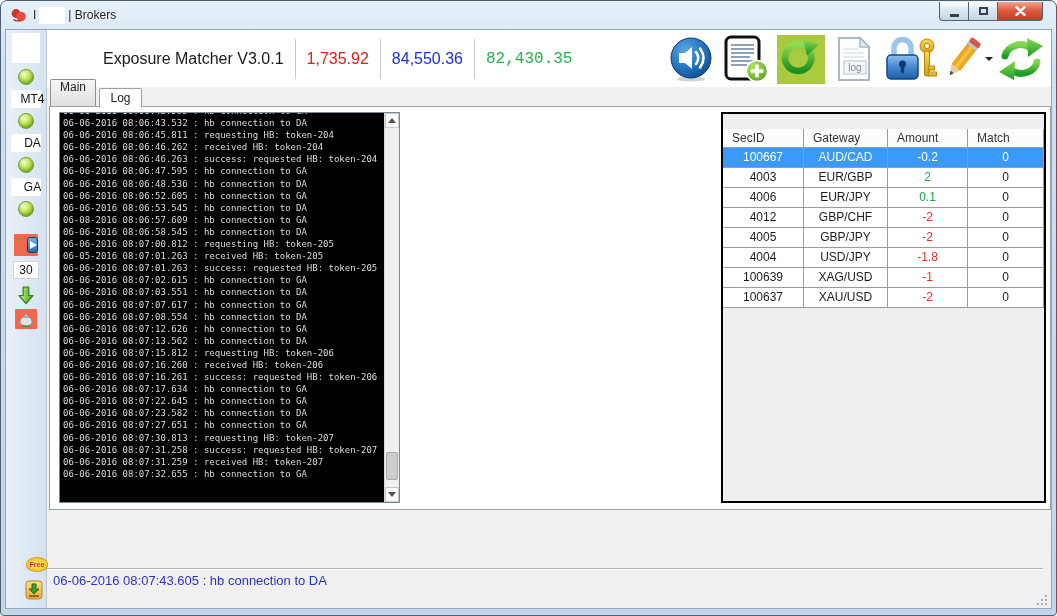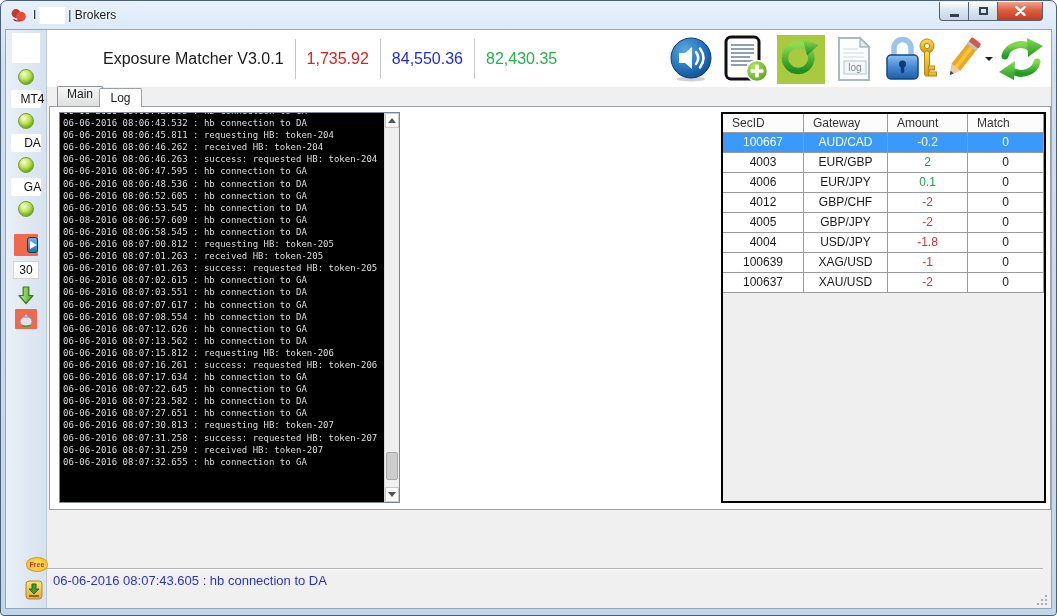--- a/index.html
+++ b/index.html
@@ -66,35 +66,35 @@
 
   
   .header{position:absolute; left:41px; right:0; top:0; height:57px; background:#ffffff;
     display:flex; align-items:center; padding-left:10px;}
   .header-blank{width:36px; height:34px; background:#fff;}
   .app-title{font-size:16px; color:#1a1a1a; margin-left:10px; white-space:nowrap;}
   .vdiv{width:1px; height:40px; background:#c9c9c9; margin:0 11px;}
   .stat{font-size:16px; white-space:nowrap;}
   .stat-red{color:var(--stat-red);}
   .stat-blue{color:var(--stat-blue);}
-  .stat-green{color:var(--stat-green);}
+  .stat-green{color:var(--stat-green);font-family:Liberation Mono, monospace;}
 
   .toolbar{position:absolute; right:6px; top:4px; height:50px; display:flex; align-items:center; gap:7px;}
   .tb-btn{width:48px; height:49px; display:flex; align-items:center; justify-content:center;
     background:transparent; border:none; cursor:pointer; padding:0;}
   .tb-btn.highlight{background:#a9c93f;}
   .tb-btn.narrow{width:44px;}
   .caret-down{width:0; height:0; border-left:4px solid transparent; border-right:4px solid transparent;
     border-top:4px solid #222; margin-left:2px; align-self:center;}
 
   
   .tabstrip{position:absolute; left:41px; right:0; top:57px; height:19px; background:#f0f0f0;}
   .tab{position:absolute; bottom:0; font-size:12px; color:#1c1c1c; text-align:center;
     border:1px solid #8b9097; border-bottom:none; border-radius:2px 2px 0 0; cursor:pointer;}
-  .tab-main{left:10px; width:46px; height:20px; line-height:15px; background:linear-gradient(#f6f6f6,#dfdfdf);}
+  .tab-main{left:3px; width:46px; height:27px; line-height:15px; background:linear-gradient(#f6f6f6,#dfdfdf);}
   .tab-log{left:52px; width:43px; height:19px; line-height:18px; background:#ffffff;
     border-color:#9aa0a6; z-index:3; bottom:-1px;}
 
   .tabpage{position:absolute; left:43px; top:76px; width:1002px; height:404px;
     background:#ffffff; border:1px solid #9aa0a6; z-index:1;}
 
   
   .console{position:absolute; left:9px; top:5px; width:341px; height:391px;
     background:var(--console-bg); border:1px solid #7a8894;padding-left:20px;}
   .console-text{position:absolute; left:0; top:0; right:16px; bottom:0; overflow:hidden; padding:2px 0 0 3px; cursor:text;}
@@ -108,21 +108,21 @@
   .sb-down{bottom:0;}
   .sb-arrow{width:0; height:0;}
   .sb-arrow.up{border-left:4px solid transparent; border-right:4px solid transparent; border-bottom:5px solid #555;}
   .sb-arrow.down{border-left:4px solid transparent; border-right:4px solid transparent; border-top:5px solid #555;}
   .sb-thumb{position:absolute; left:1px; right:1px; top:339px; height:28px; background:#cdcdcd;
     border:1px solid #a9a9a9; border-radius:2px; cursor:grab;}
 
   
   .grid{position:absolute; left:671px; top:5px; width:325px; height:391px;
     background:#efefef; border:2px solid #000; overflow:hidden;}
-  .grid-header{display:grid; grid-template-columns:81px 84px 80px 1fr; background:#fcfcfc;}
+  .grid-header{display:grid; grid-template-columns:81px 84px 80px 1fr; background:#fcfcfc;margin-top:15px;}
   .grid-hcell{font-size:12px; color:#333; padding:2px 0 2px 9px; text-align:left;
     border-right:1px solid #9b9b9b; border-bottom:1px solid #9b9b9b; height:19px; cursor:pointer;}
   .grid-row{display:grid; grid-template-columns:81px 84px 80px 1fr; background:#fff; cursor:pointer;}
   .grid-cell{font-size:12px; color:#1c1c1c; text-align:center; height:20px; line-height:19px;
     border-right:1px solid #9b9b9b; border-bottom:1px solid #9b9b9b; overflow:hidden;}
   .grid-cell.pos{color:var(--amt-pos);}
   .grid-cell.neg{color:var(--amt-neg);}
   .grid-row.selected .grid-cell{background:var(--sel); color:#fff;}
 
   
@@ -380,29 +380,30 @@
             <div class="console-line">06-06-2016 08:06:45.811 : requesting HB: token-204</div>
             <div class="console-line">06-06-2016 08:06:46.262 : received HB: token-204</div>
             <div class="console-line">06-06-2016 08:06:46.263 : success: requested HB: token-204</div>
             <div class="console-line">06-06-2016 08:06:47.595 : hb connection to GA</div>
             <div class="console-line">06-06-2016 08:06:48.536 : hb connection to DA</div>
             <div class="console-line">06-06-2016 08:06:52.605 : hb connection to GA</div>
             <div class="console-line">06-06-2016 08:06:53.545 : hb connection to DA</div>
             <div class="console-line">06-08-2016 08:06:57.609 : hb connection to GA</div>
             <div class="console-line">06-06-2016 08:06:58.545 : hb connection to DA</div>
             <div class="console-line">06-06-2016 08:07:00.812 : requesting HB: token-205</div>
-            <div class="console-line">05-06-2016 08:07:01.263 : received HB: token-205</div>
+            <div class="console-line">06-05-2016 08:07:01.263 : received HB: token-205</div>
             <div class="console-line">06-06-2016 08:07:01.263 : success: requested HB: token-205</div>
             <div class="console-line">06-06-2016 08:07:02.615 : hb connection to GA</div>
             <div class="console-line">06-06-2016 08:07:03.551 : hb connection to DA</div>
             <div class="console-line">06-06-2016 08:07:07.617 : hb connection to GA</div>
             <div class="console-line">06-06-2016 08:07:08.554 : hb connection to DA</div>
             <div class="console-line">06-06-2016 08:07:12.626 : hb connection to GA</div>
             <div class="console-line">06-06-2016 08:07:13.562 : hb connection to DA</div>
             <div class="console-line">06-06-2016 08:07:15.812 : requesting HB: token-206</div>
+            <div class="console-line">06-06-2016 08:07:16.260 : received HB: token-206</div>
             <div class="console-line">06-06-2016 08:07:16.261 : success: requested HB: token-206</div>
             <div class="console-line">06-06-2016 08:07:17.634 : hb connection to GA</div>
             <div class="console-line">06-06-2016 08:07:22.645 : hb connection to GA</div>
             <div class="console-line">06-06-2016 08:07:23.582 : hb connection to DA</div>
             <div class="console-line">06-06-2016 08:07:27.651 : hb connection to GA</div>
             <div class="console-line">06-06-2016 08:07:30.813 : requesting HB: token-207</div>
             <div class="console-line">06-06-2016 08:07:31.258 : success: requested HB: token-207</div>
             <div class="console-line">06-06-2016 08:07:31.259 : received HB: token-207</div>
             <div class="console-line">06-06-2016 08:07:32.655 : hb connection to GA</div>
           </div>

